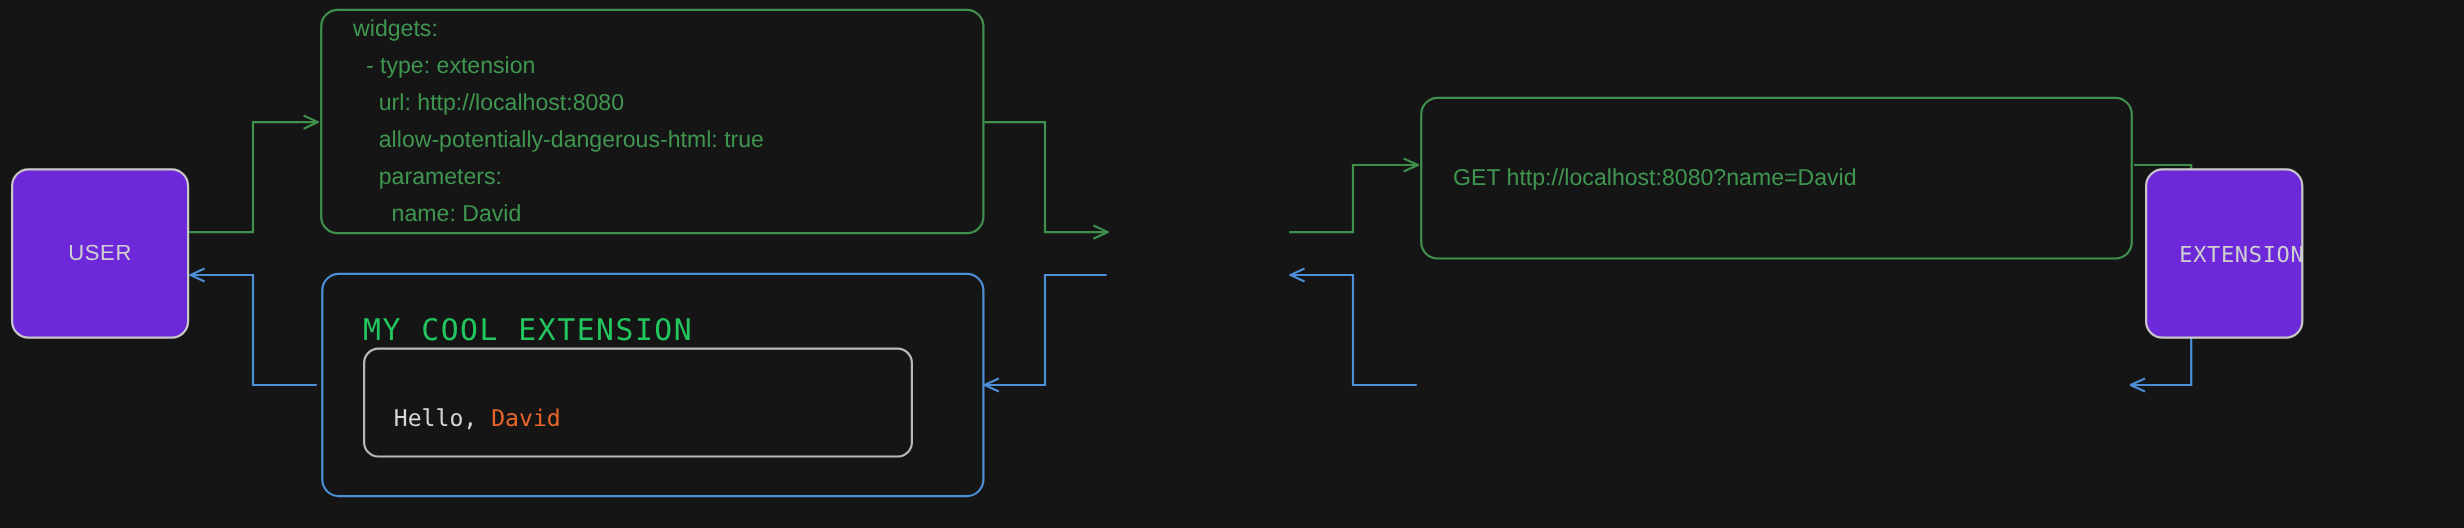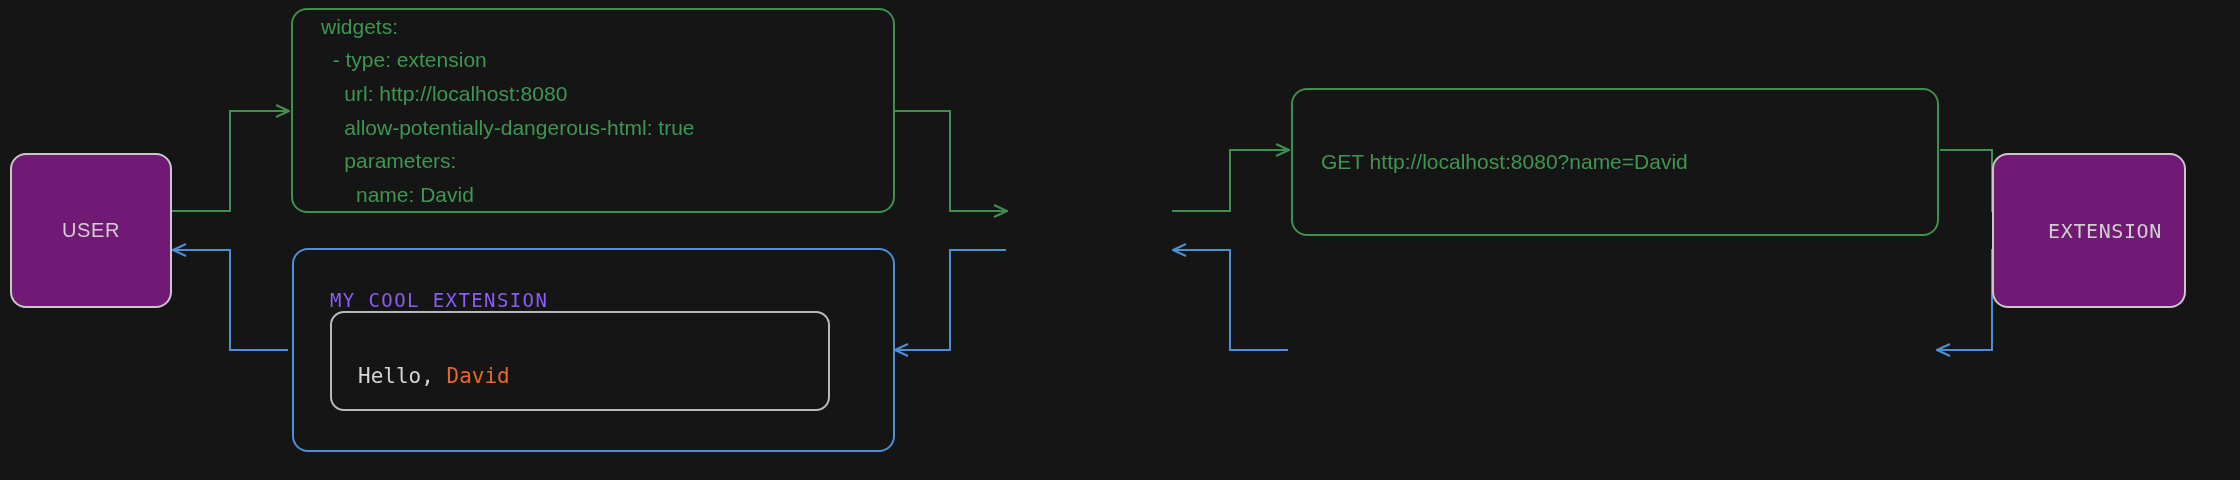--- a/index.html
+++ b/index.html
@@ -25,21 +25,21 @@
     width: 2240px;
     height: 480px;
     pointer-events: none;
   }
 
   
   .node {
     position: absolute;
     border: 2px solid #c8c8c8;
     border-radius: 16px;
-    background: #701a75;
+    background: #6d28d9;
     display: flex;
     align-items: center;
     justify-content: center;
     z-index: 2;
   }
   .node-label {
     color: #cfcfcf;
     letter-spacing: 0.6px;
     white-space: nowrap;
   }
@@ -76,22 +76,22 @@
   .code.blue  { color: #5294e2; }
 
   
   .widget-inner {
     position: absolute;
     padding: 30px 36px;
     width: 100%;
   }
   .widget-title {
     font-family: "DejaVu Sans Mono", monospace;
-    font-size: 19px;
-    color: #8b5cf6;
+    font-size: 27px;
+    color: #22c55e;
     letter-spacing: 1.4px;
     white-space: pre;
   }
   .widget-card {
     border: 2px solid #b9b9b9;
     border-radius: 14px;
     height: 100px;
     display: flex;
     align-items: center;
     padding-left: 26px;
@@ -139,21 +139,21 @@
 
       <path stroke="#4d8fd6" marker-end="url(#ah-blue)" d="M288,350 L230,350 L230,250 L174,250"></path>
     </g>
   </svg>
 
   <div class="node" style="left:10px; top:153px; width:162px; height:155px;">
     <span class="node-label sans">USER</span>
   </div>
 
 
-  <div class="node" style="left:1992px; top:153px; width:194px; height:155px;padding-left:32px;">
+  <div class="node" style="left:1950px; top:153px; width:144px; height:155px;padding-left:32px;">
     <span class="node-label mono">EXTENSION</span>
   </div>
 
   <div class="panel green" style="left:291px; top:8px; width:604px; height:205px;">
     <pre class="code green">widgets:
   - type: extension
     url: http://localhost:8080
     allow-potentially-dangerous-html: true
     parameters:
       name: David</pre>

